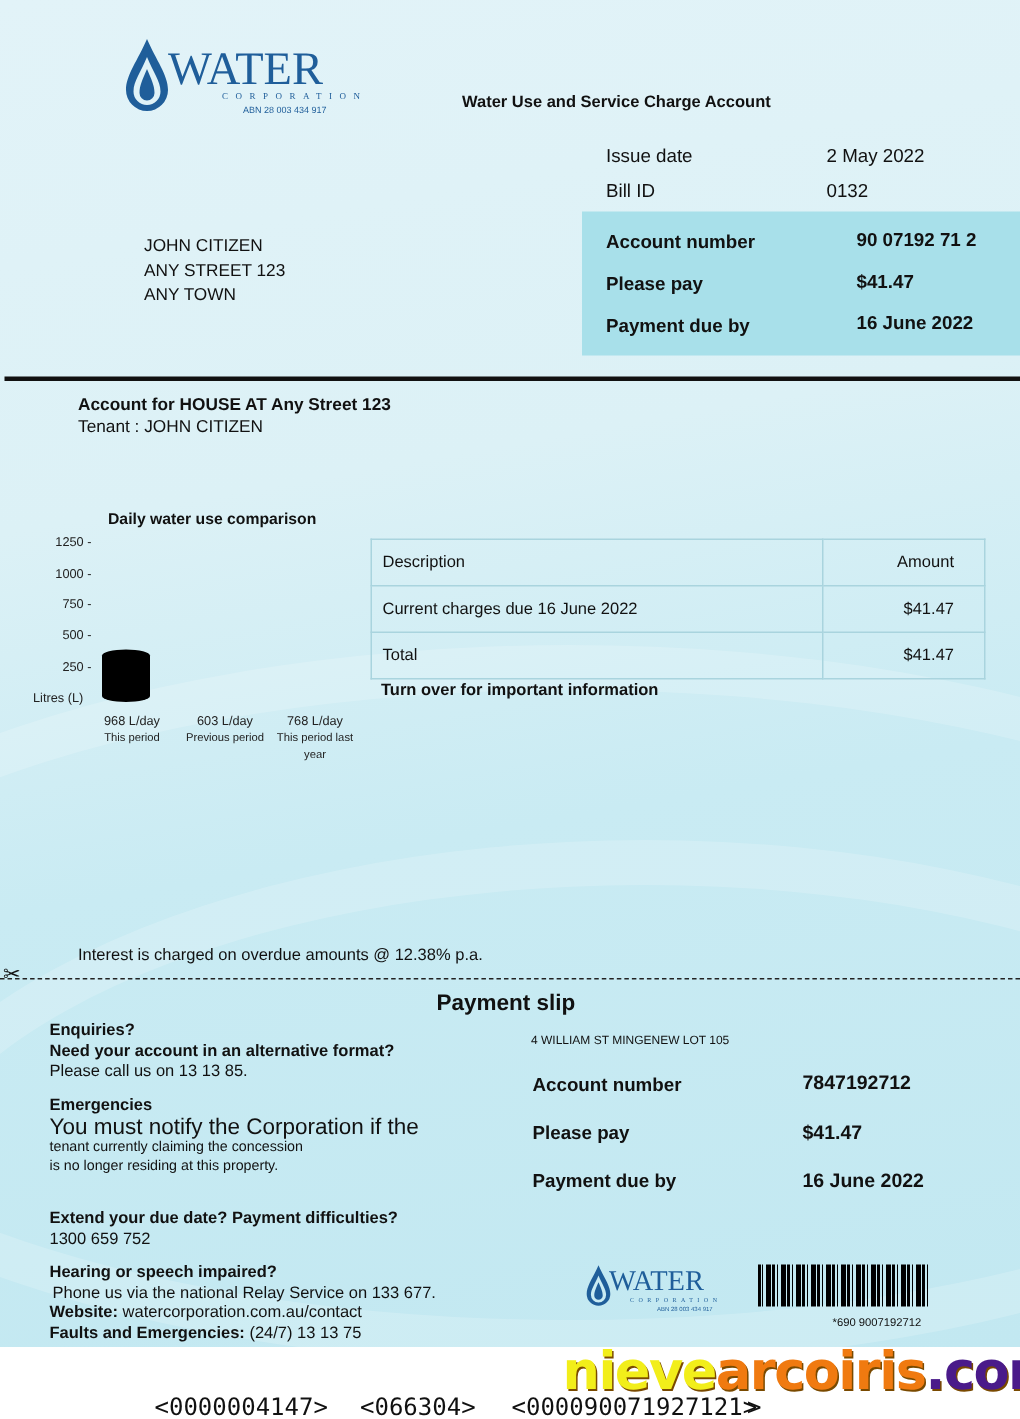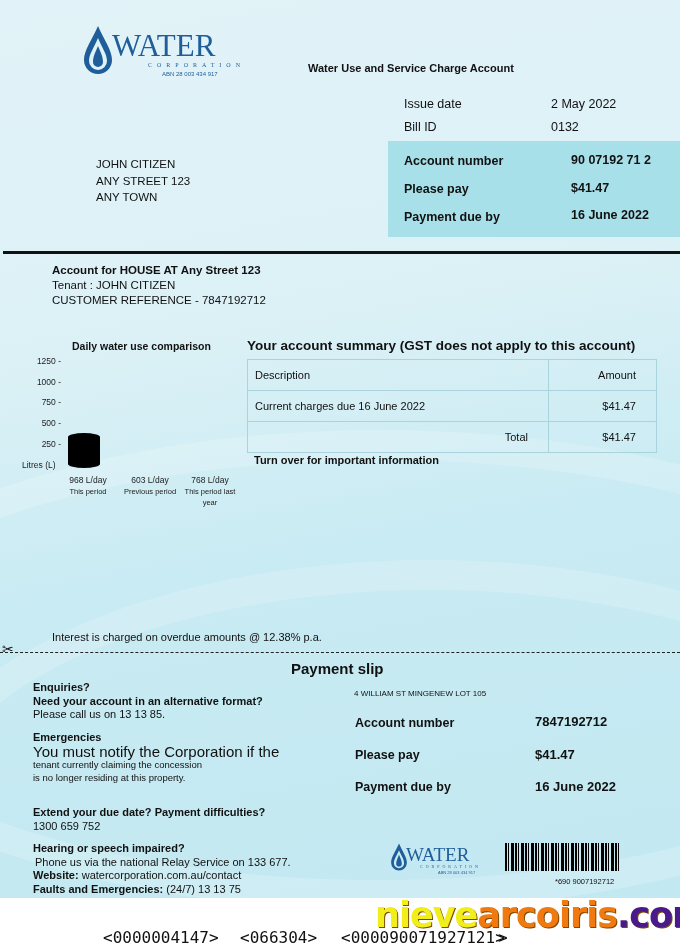--- a/index.html
+++ b/index.html
@@ -80,21 +80,20 @@
     <div>JOHN CITIZEN</div>
     <div>ANY STREET 123</div>
     <div>ANY TOWN</div>
   </div>
 
   <div class="abs hr"></div>
 
   <div class="abs acctfor">
     <div style="font-weight:bold;"><span>Account for </span><span>HOUSE AT Any Street 123</span></div>
     <div>Tenant : JOHN CITIZEN</div>
-    <div>CUSTOMER REFERENCE - 7847192712</div>
   </div>
 
   <div class="abs chart-title">Daily water use comparison</div>
   <div class="abs" style="left:0;top:0;">
     <div class="ytick" style="left:21px;top:356px;">1250 -</div>
     <div class="ytick" style="left:21px;top:377px;">1000 -</div>
     <div class="ytick" style="left:21px;top:397px;">750 -</div>
     <div class="ytick" style="left:21px;top:418px;">500 -</div>
     <div class="ytick" style="left:21px;top:439px;">250 -</div>
     <div class="ytick" style="left:22px;top:460px;width:44px;text-align:left;">Litres (L)</div>
@@ -106,33 +105,32 @@
     <div class="xl" style="left:118px;top:475px;width:64px;">
       <div>603 L/day</div>
       <small>Previous period</small>
     </div>
     <div class="xl" style="left:184px;top:475px;width:52px;">
       <div>768 L/day</div>
       <small>This period last year</small>
     </div>
   </div>
 
-  <div class="abs summ-title">Your account summary (GST does not apply to this account)</div>
   <table class="summ">
     <tbody>
         <tr>
       <td>Description</td>
       <td style="width:80px;text-align:right;padding-right:20px;">Amount</td>
     </tr>
     <tr>
       <td>Current charges due 16 June 2022</td>
       <td style="text-align:right;padding-right:20px;">$41.47</td>
     </tr>
     <tr>
-      <td style="text-align:right;padding-right:20px;">Total</td>
+      <td style="padding-right:20px;">Total</td>
       <td style="text-align:right;padding-right:20px;">$41.47</td>
     </tr>
   </tbody>
     </table>
   <div class="abs turn">Turn over for important information</div>
 
   <div class="abs interest">Interest is charged on overdue amounts @ 12.38% p.a.</div>
   <div class="abs scissor">✂</div>
   <div class="abs cut"></div>
 

